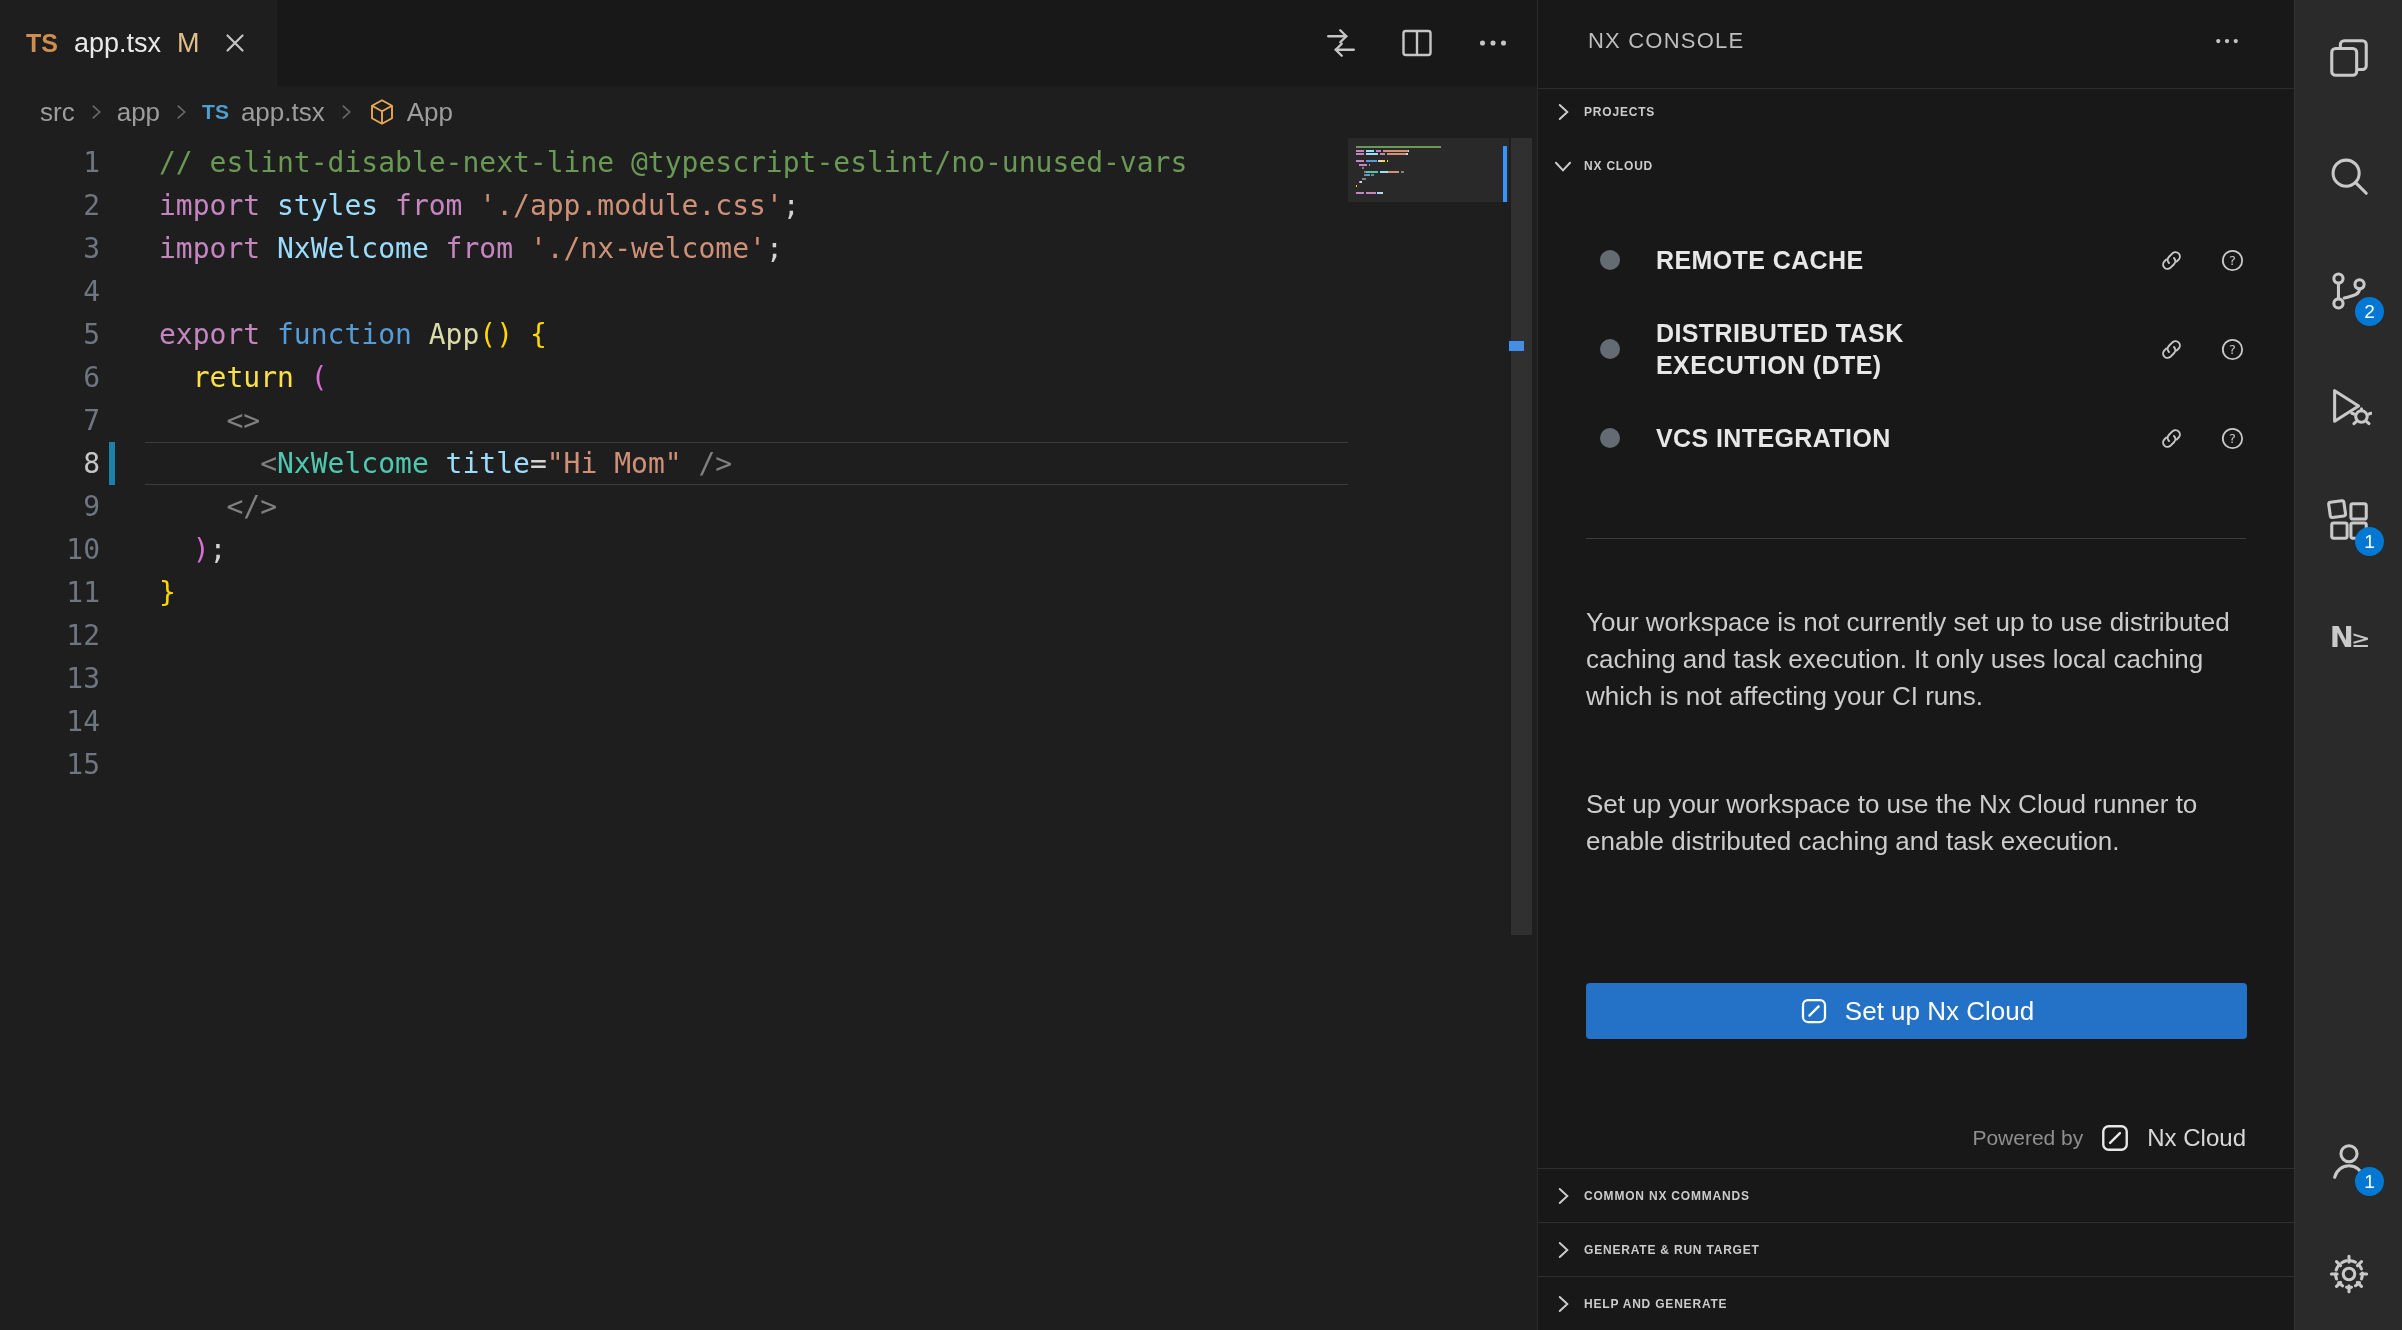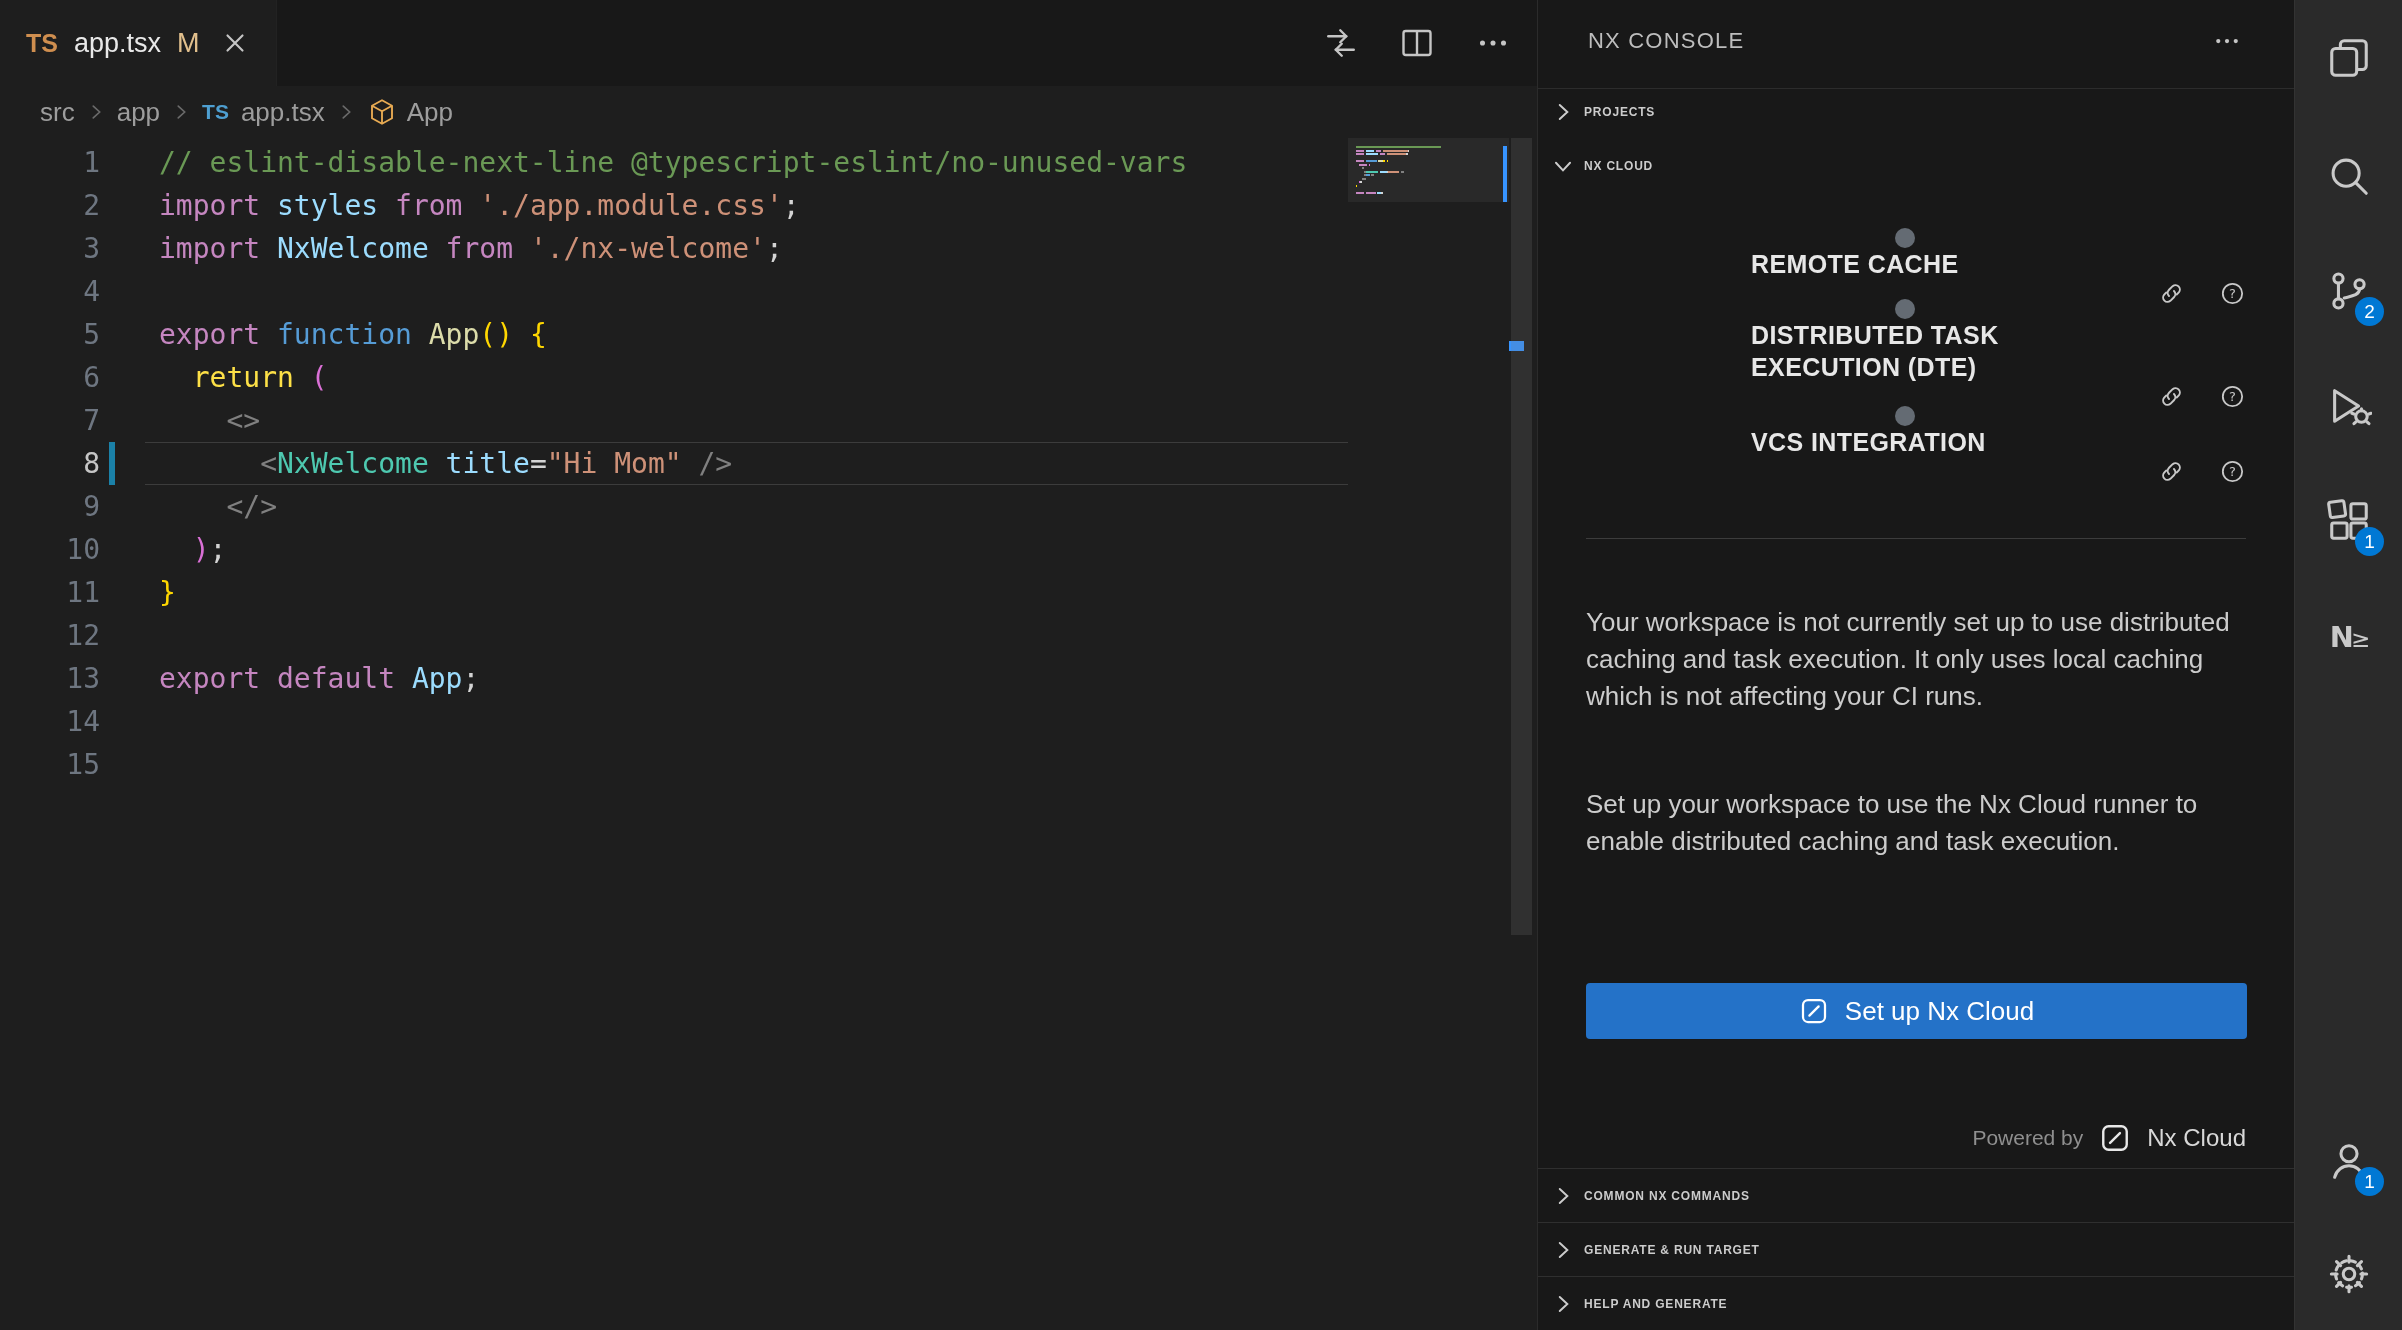--- a/index.html
+++ b/index.html
@@ -49,21 +49,21 @@
               border-left:1px solid #2b2b2b;box-sizing:border-box;}
   .panel-title{position:absolute;left:50px;top:28px;font-size:22px;color:#bdbdbd;letter-spacing:1.2px;}
   .panel-more{position:absolute;right:52px;top:26px;color:#c5c5c5;cursor:pointer;display:flex;}
   .sect-divider{position:absolute;left:0;top:88px;width:100%;height:1px;background:#2c2c2c;}
   .psection{position:absolute;left:12px;right:0;height:44px;display:flex;align-items:center;gap:8px;cursor:pointer;}
   .psection.projects{top:90px;}
   .psection.nxcloud{top:144px;}
   .chev{display:flex;color:#cccccc;}
   .psec-label{font-size:12px;font-weight:700;color:#cccccc;letter-spacing:0.8px;}
 
-  .nx-row{position:absolute;left:48px;right:48px;display:flex;align-items:center;flex-direction:column;}
+  .nx-row{position:absolute;left:48px;right:48px;display:flex;align-items:center;}
   .bullet{width:20px;height:20px;border-radius:50%;background:var(--status_bullet,#646b73);
           margin:0 36px 0 14px;flex:none;}
   .nx-label{font-size:25px;font-weight:700;color:#e7e7e7;letter-spacing:0.4px;width:330px;line-height:32px;}
   .row-icons{margin-left:auto;display:flex;gap:34px;color:#c8c8c8;}
   .row-icons span{display:flex;cursor:pointer;}
 
   .nx-divider{position:absolute;top:538px;left:48px;right:48px;height:1px;background:#3c3c3c;}
   .nx-desc{position:absolute;left:48px;width:660px;margin:0;font-size:26px;line-height:37px;color:#cccccc;}
   .nx-desc.d1{top:604px;}
   .nx-desc.d2{top:786px;}
@@ -186,21 +186,20 @@
           <div class="code-line"><span style="color: rgb(197, 134, 192);">import</span><span style="color: rgb(212, 212, 212);"> </span><span style="color: rgb(156, 220, 254);">NxWelcome</span><span style="color: rgb(212, 212, 212);"> </span><span style="color: rgb(197, 134, 192);">from</span><span style="color: rgb(212, 212, 212);"> </span><span style="color: rgb(206, 145, 120);">'./nx-welcome'</span><span style="color: rgb(212, 212, 212);">;</span></div>
           <div class="code-line"></div>
           <div class="code-line"><span style="color: rgb(197, 134, 192);">export</span><span style="color: rgb(212, 212, 212);"> </span><span style="color: rgb(86, 156, 214);">function</span><span style="color: rgb(212, 212, 212);"> </span><span style="color: rgb(220, 220, 170);">App</span><span style="color: rgb(255, 215, 0);">(</span><span style="color: rgb(255, 215, 0);">)</span><span style="color: rgb(212, 212, 212);"> </span><span style="color: rgb(255, 215, 0);">{</span></div>
           <div class="code-line"><span style="color: rgb(212, 212, 212);">  </span><span style="color: #fde047;">return</span><span style="color: rgb(212, 212, 212);"> </span><span style="color: rgb(218, 112, 214);">(</span></div>
           <div class="code-line"><span style="color: rgb(212, 212, 212);">    </span><span style="color: rgb(128, 128, 128);">&lt;&gt;</span></div>
           <div class="code-line current"><span style="color: rgb(212, 212, 212);">      </span><span style="color: rgb(128, 128, 128);">&lt;</span><span style="color: rgb(78, 201, 176);">NxWelcome</span><span style="color: rgb(212, 212, 212);"> </span><span style="color: rgb(156, 220, 254);">title</span><span style="color: rgb(212, 212, 212);">=</span><span style="color: rgb(206, 145, 120);">"Hi Mom"</span><span style="color: rgb(212, 212, 212);"> </span><span style="color: rgb(128, 128, 128);">/&gt;</span></div>
           <div class="code-line"><span style="color: rgb(212, 212, 212);">    </span><span style="color: rgb(128, 128, 128);">&lt;/&gt;</span></div>
           <div class="code-line"><span style="color: rgb(212, 212, 212);">  </span><span style="color: rgb(218, 112, 214);">)</span><span style="color: rgb(212, 212, 212);">;</span></div>
           <div class="code-line"><span style="color: rgb(255, 215, 0);">}</span></div>
           <div class="code-line"></div>
-          <div class="code-line"><span style="color: rgb(197, 134, 192);">export</span><span style="color: rgb(212, 212, 212);"> </span><span style="color: rgb(197, 134, 192);">default</span><span style="color: rgb(212, 212, 212);"> </span><span style="color: rgb(156, 220, 254);">App</span><span style="color: rgb(212, 212, 212);">;</span></div>
           <div class="code-line"></div>
         </div>
       <div class="minimap">
         <div class="mm-slider"></div>
         <div class="mm-lines">
             <div class="mm-line"><span class="mm-seg" style="width: 85.4px; background: rgb(106, 153, 85);"></span></div>
             <div class="mm-line"><span class="mm-seg" style="width: 8.4px; background: rgb(197, 134, 192);"></span><span class="mm-seg" style="width: 1.4px; background: transparent;"></span><span class="mm-seg" style="width: 8.4px; background: rgb(156, 220, 254);"></span><span class="mm-seg" style="width: 1.4px; background: transparent;"></span><span class="mm-seg" style="width: 5.6px; background: rgb(197, 134, 192);"></span><span class="mm-seg" style="width: 1.4px; background: transparent;"></span><span class="mm-seg" style="width: 25.2px; background: rgb(206, 145, 120);"></span><span class="mm-seg" style="width: 1.4px; background: rgb(212, 212, 212);"></span></div>
             <div class="mm-line"><span class="mm-seg" style="width: 8.4px; background: rgb(197, 134, 192);"></span><span class="mm-seg" style="width: 1.4px; background: transparent;"></span><span class="mm-seg" style="width: 12.6px; background: rgb(156, 220, 254);"></span><span class="mm-seg" style="width: 1.4px; background: transparent;"></span><span class="mm-seg" style="width: 5.6px; background: rgb(197, 134, 192);"></span><span class="mm-seg" style="width: 1.4px; background: transparent;"></span><span class="mm-seg" style="width: 19.6px; background: rgb(206, 145, 120);"></span><span class="mm-seg" style="width: 1.4px; background: rgb(212, 212, 212);"></span></div>
             <div class="mm-line"></div>
             <div class="mm-line"><span class="mm-seg" style="width: 8.4px; background: rgb(197, 134, 192);"></span><span class="mm-seg" style="width: 1.4px; background: transparent;"></span><span class="mm-seg" style="width: 11.2px; background: rgb(86, 156, 214);"></span><span class="mm-seg" style="width: 1.4px; background: transparent;"></span><span class="mm-seg" style="width: 4.2px; background: rgb(220, 220, 170);"></span><span class="mm-seg" style="width: 1.4px; background: rgb(255, 215, 0);"></span><span class="mm-seg" style="width: 1.4px; background: rgb(255, 215, 0);"></span><span class="mm-seg" style="width: 1.4px; background: transparent;"></span><span class="mm-seg" style="width: 1.4px; background: rgb(255, 215, 0);"></span></div>

